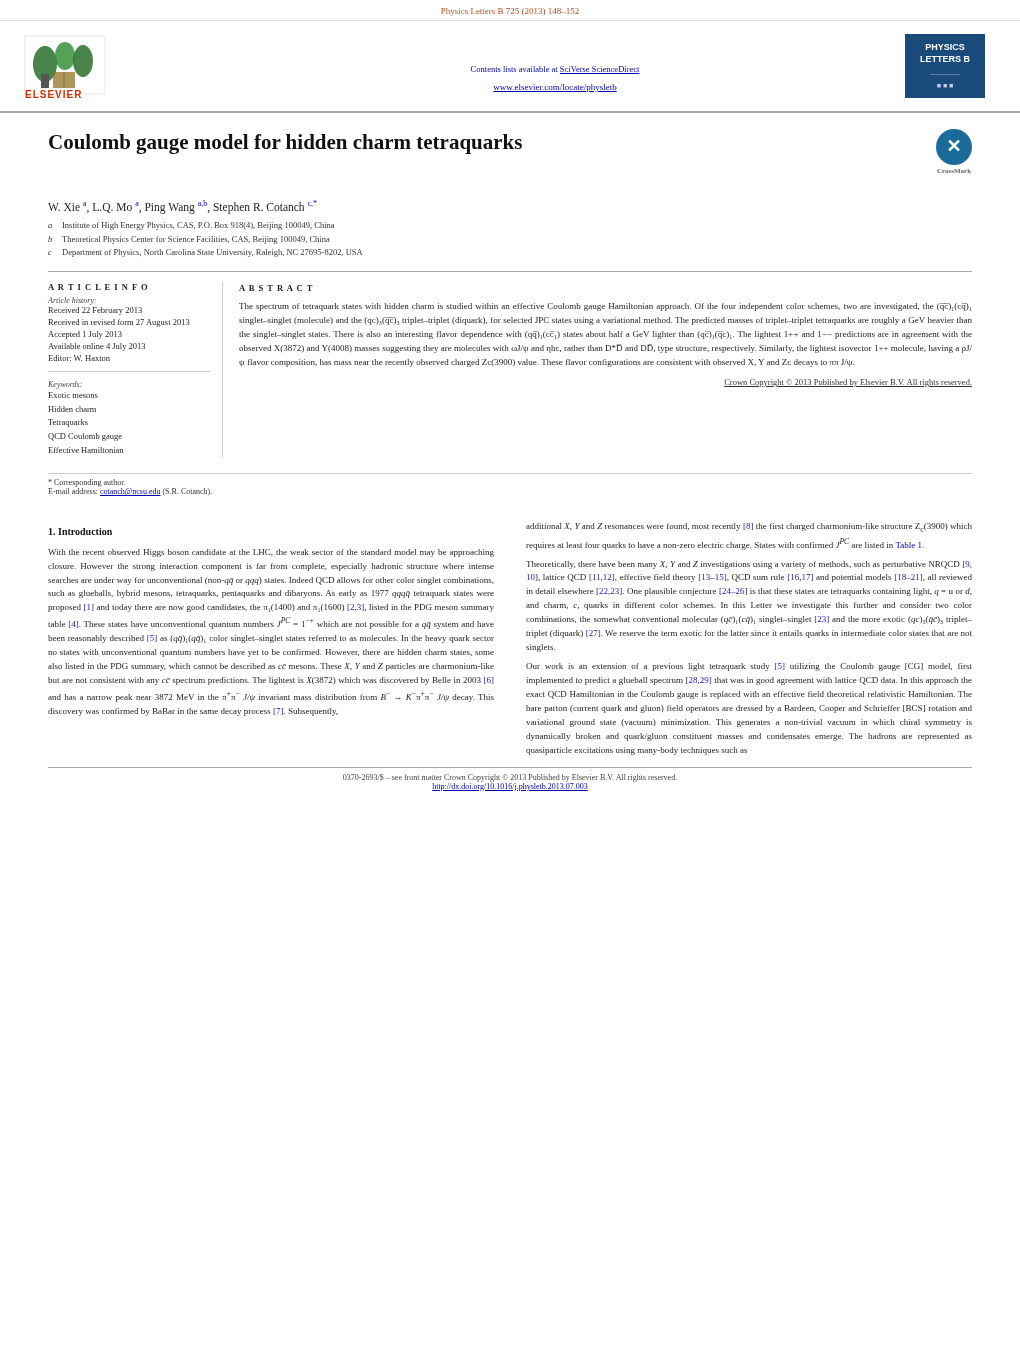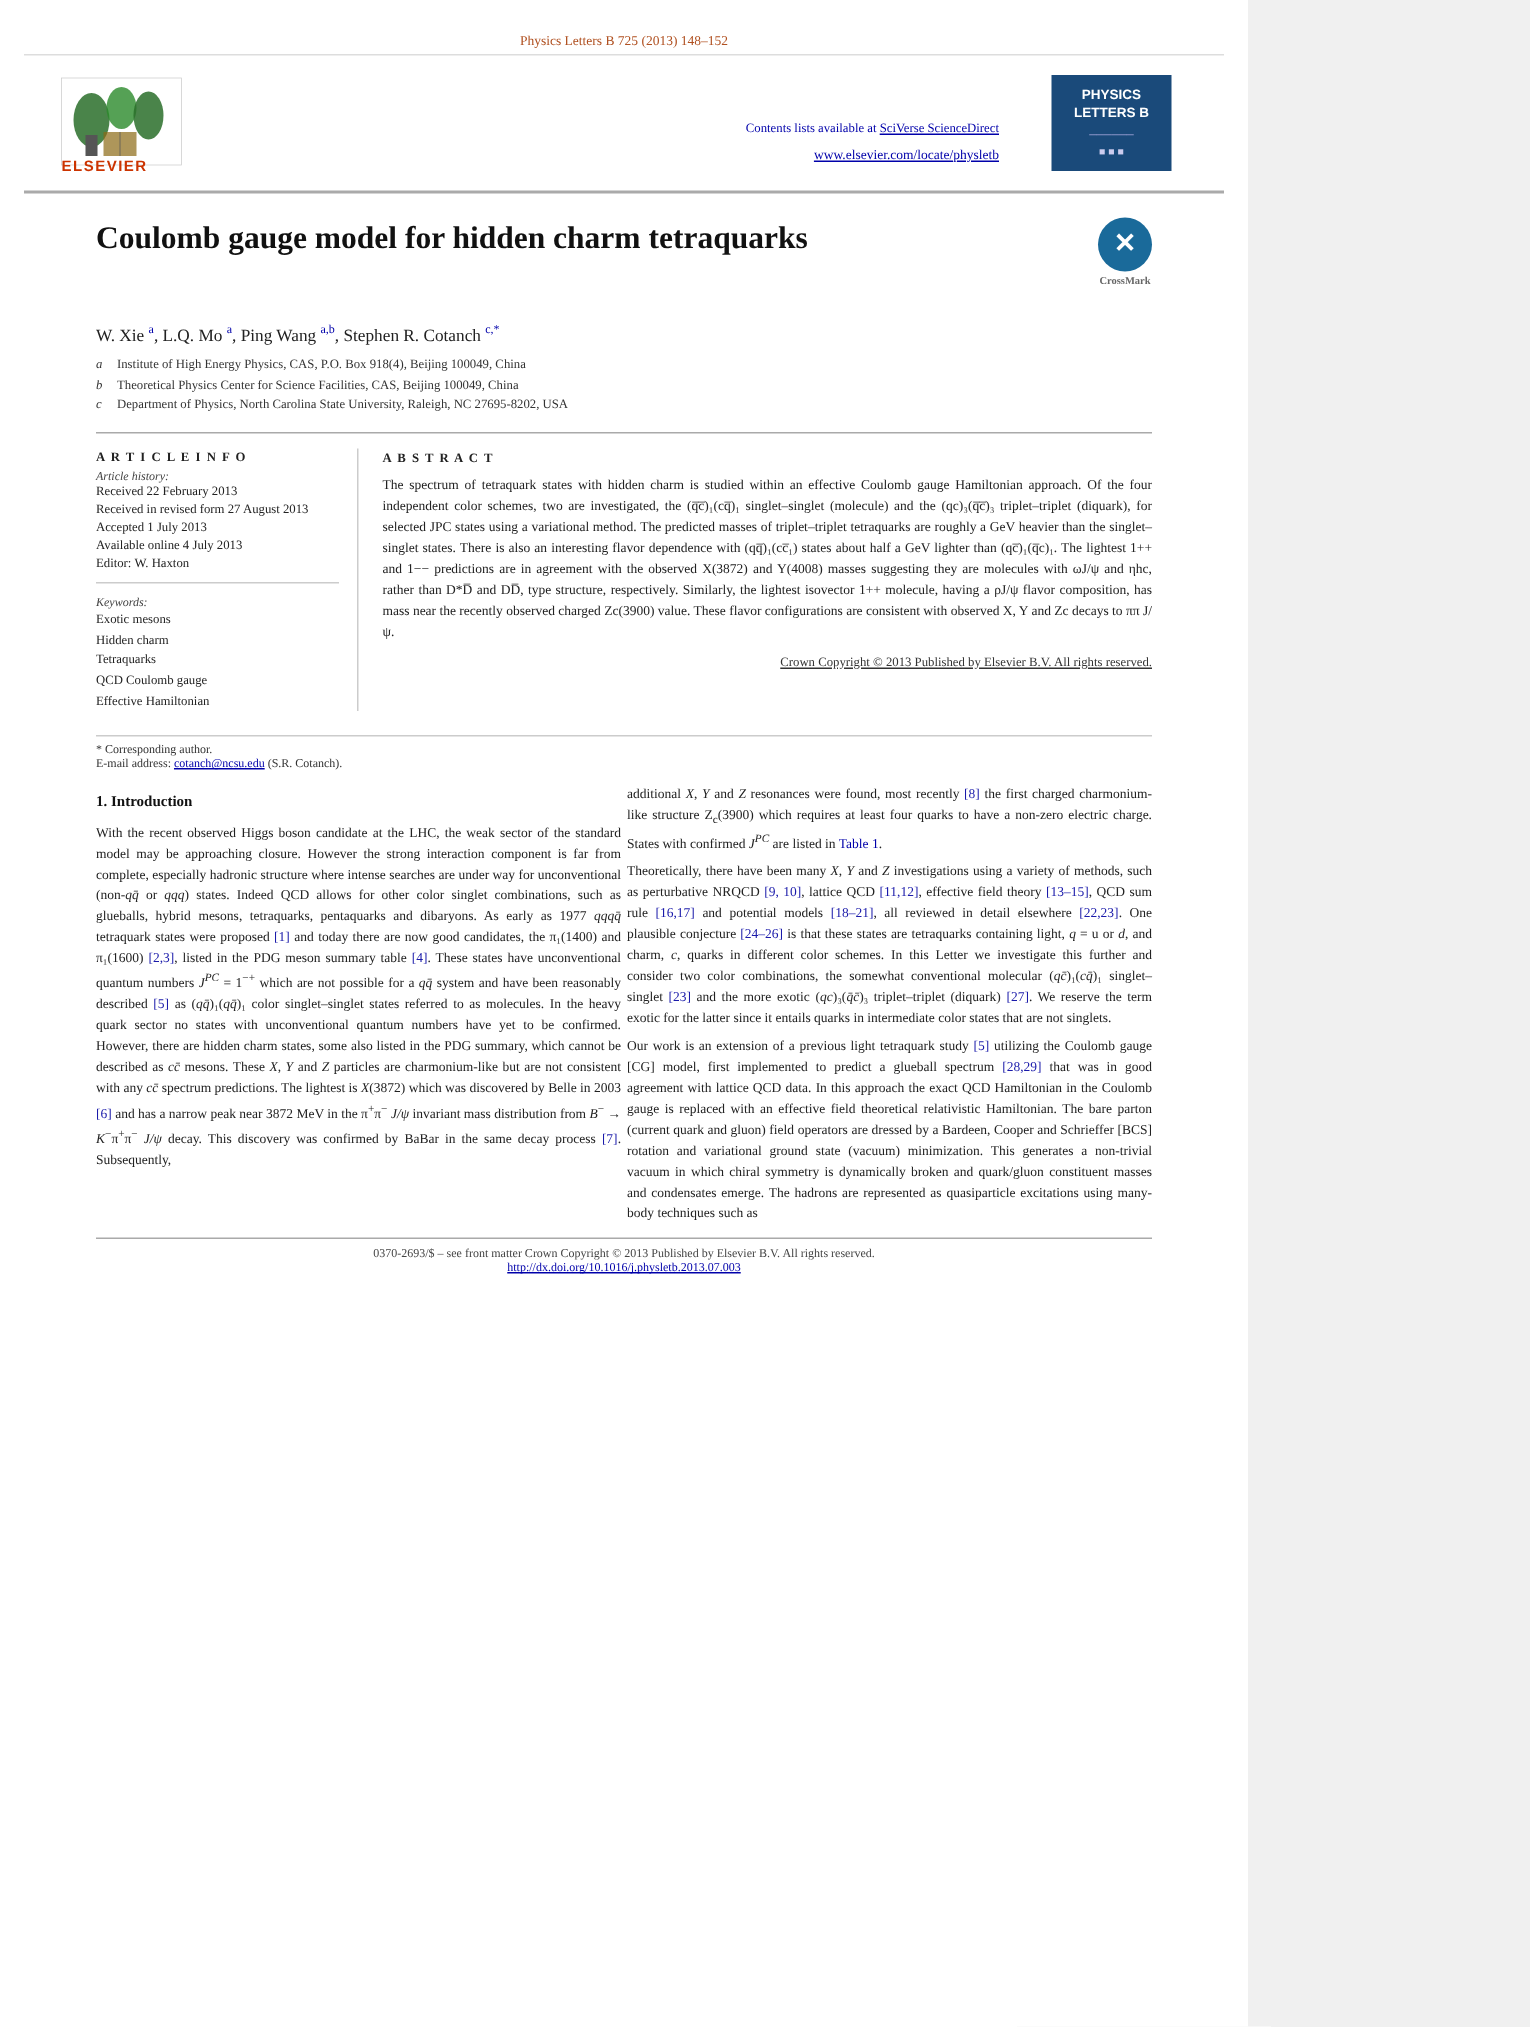--- a/index.html
+++ b/index.html
@@ -6,23 +6,23 @@
     body {
       background: #f0f0f0;
       font-family: 'Times New Roman', Times, serif;
       font-size: 10px;
       color: #222;
       width: 1020px;
       min-height: 1351px;
     }
     .page {
       background: #fff;
-      width: 832px;
+      width: 1020px;
       min-height: 1351px;
-      padding: 16px;
+      padding: 0;
       position: relative;
     }
     
     .journal-bar {
       text-align: center;
       padding: 6px 0 4px;
       border-bottom: 1px solid #ddd;
       font-size: 9px;
       color: #b05020;
     }
@@ -37,21 +37,21 @@
     }
     .header-left {
       display: flex;
       align-items: center;
       flex: 0 0 200px;
     }
     .header-center {
       flex: 1;
       display: flex;
       flex-direction: column;
-      align-items: flex-end;
+      align-items: center;
       justify-content: center;
       margin-top: 24px;
     }
     .sciverse-line {
       font-size: 8.5px;
       color: #555;
       margin-bottom: 4px;
     }
     .sciverse-line span { color: #00a; }
     .journal-title {
@@ -203,22 +203,22 @@
       padding-top: 5px;
       margin-top: 4px;
       font-size: 8px;
       color: #444;
       text-align: center;
     }
 
     
     .body-columns {
       display: flex;
-      gap: 4px;
-      margin-top: 10px;
+      gap: 32px;
+      margin-top: 24px;
     }
     .body-col {
       flex: 1;
       font-size: 9px;
       line-height: 1.55;
       color: #222;
       text-align: justify;
     }
     .section-heading {
       font-size: 10px;

